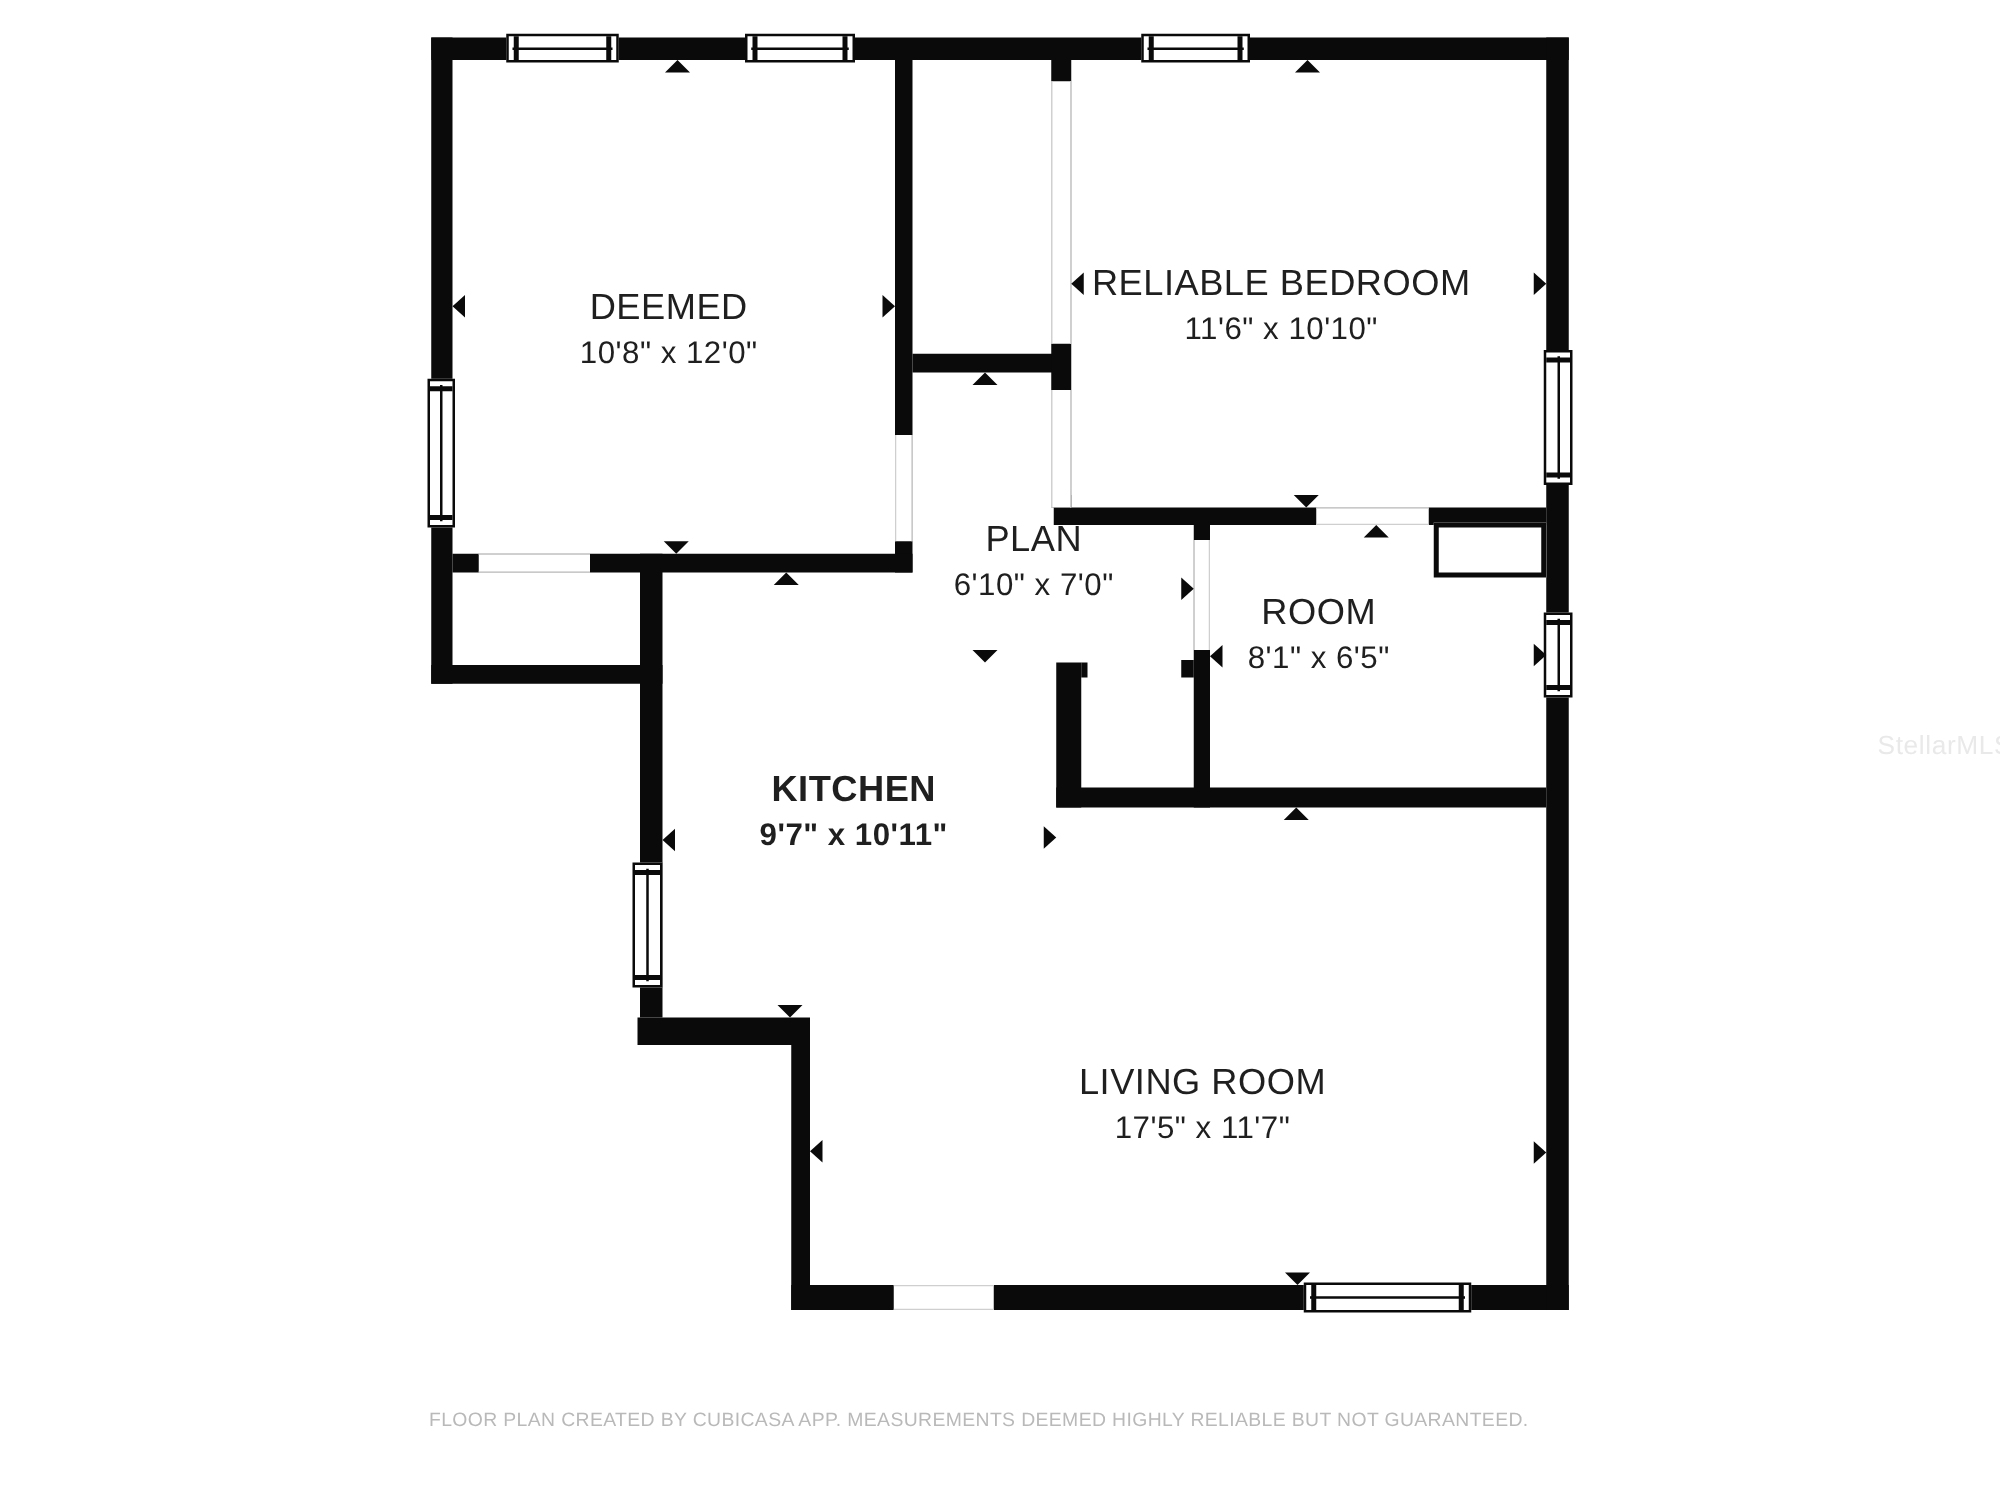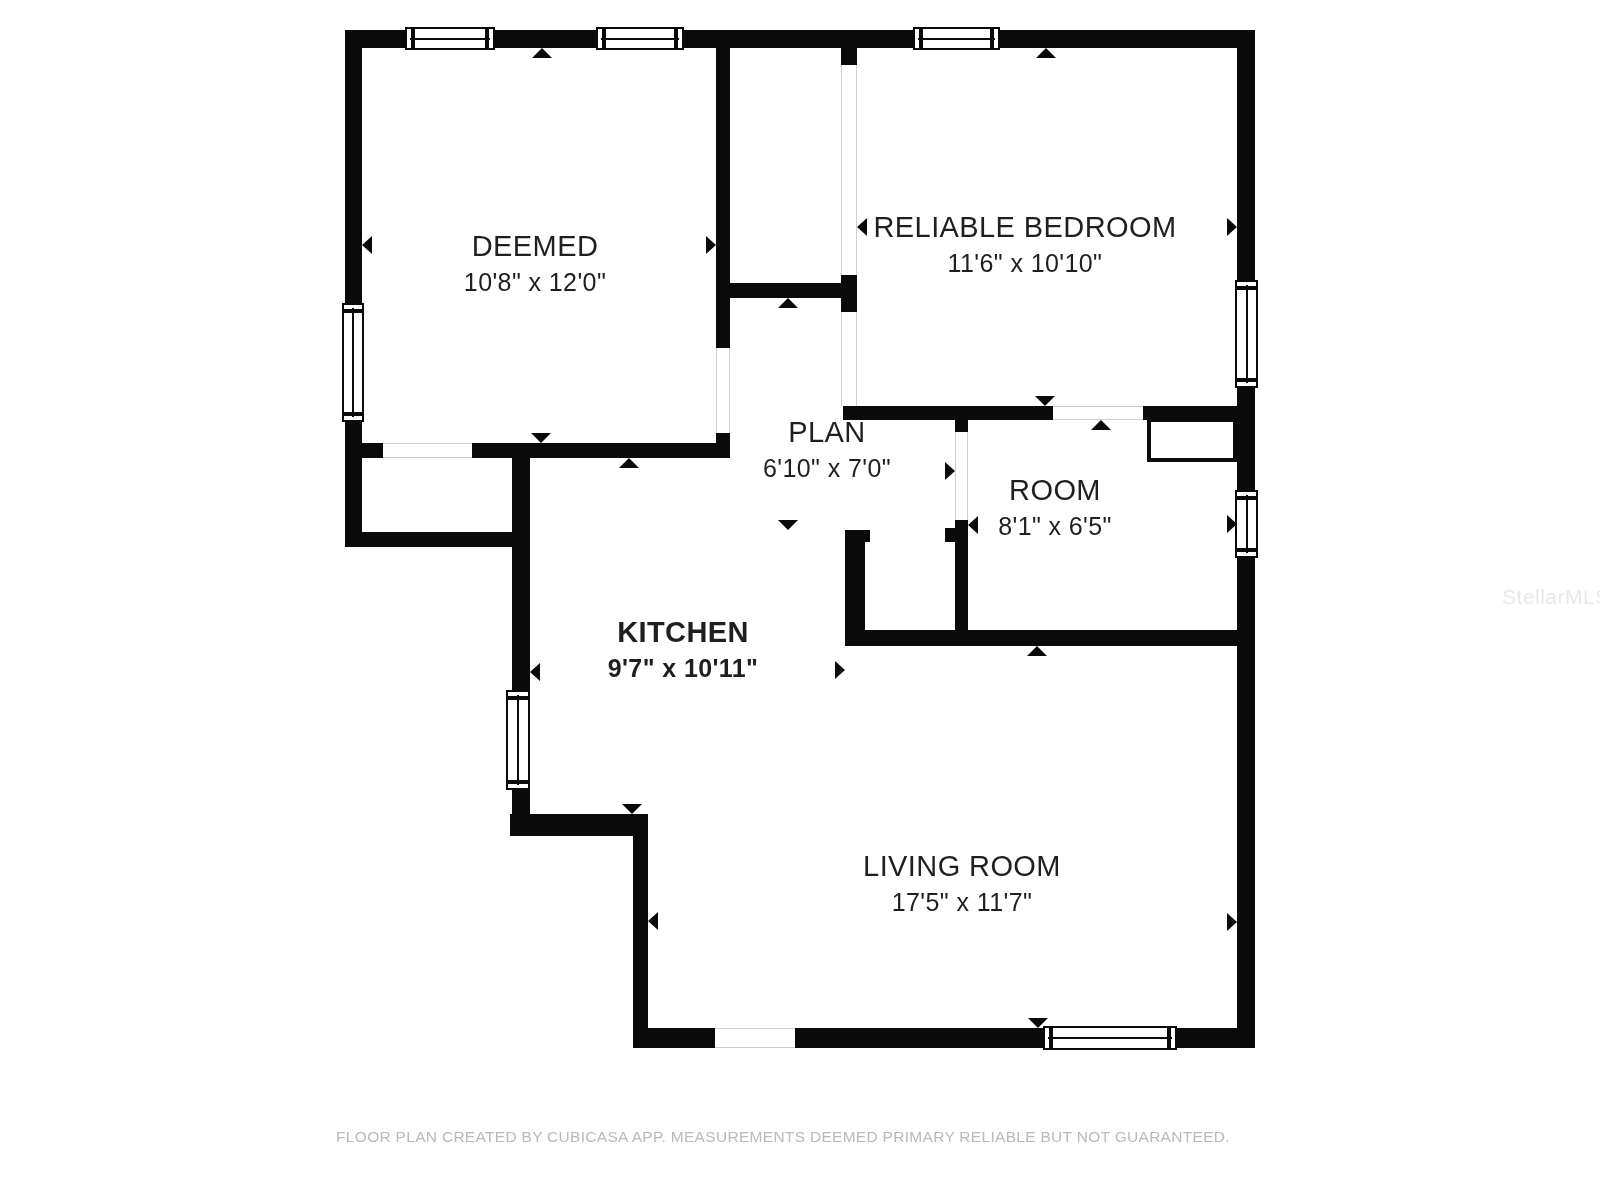--- a/index.html
+++ b/index.html
@@ -145,14 +145,14 @@
     <div class="room-label" style="left: 683px; top: 618px; font-weight: bold;">
       <div class="room-name">KITCHEN</div>
       <div class="room-dims">9'7" x 10'11"</div>
     </div>
     <div class="room-label" style="left: 962px; top: 852px;">
       <div class="room-name">LIVING ROOM</div>
       <div class="room-dims">17'5" x 11'7"</div>
     </div>
   </div>
 
-<div id="footer">FLOOR PLAN CREATED BY CUBICASA APP. MEASUREMENTS DEEMED PRIMARY RELIABLE BUT NOT GUARANTEED.</div>
+<div id="footer">FLOOR PLAN CREATED BY CUBICASA APP. MEASUREMENTS DEEMED HIGHLY RELIABLE BUT NOT GUARANTEED.</div>
 <div id="watermark">StellarMLS</div>
 
 </body></html>

